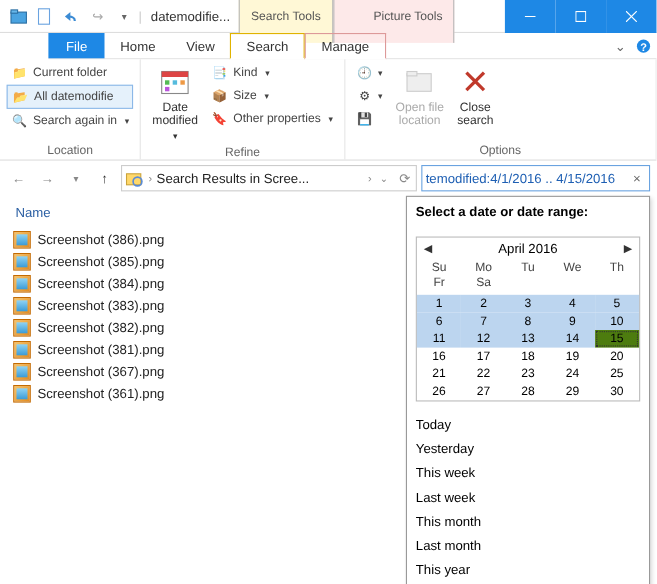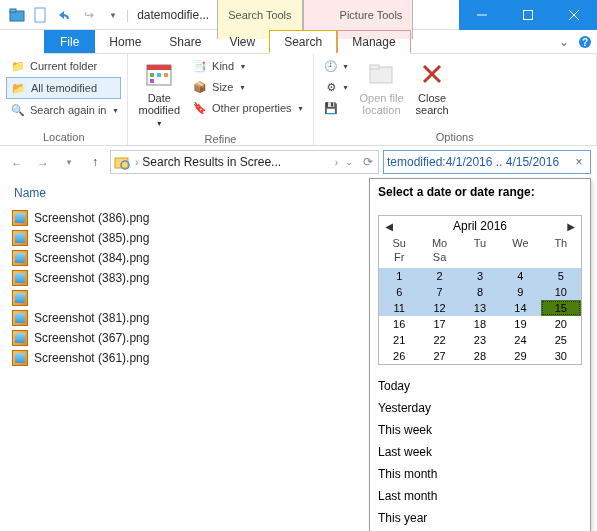--- a/index.html
+++ b/index.html
@@ -132,21 +132,20 @@
           <line x1="0" y1="0" x2="10" y2="10" stroke="#fff"></line>
           <line x1="10" y1="0" x2="0" y2="10" stroke="#fff"></line>
         </svg>
       </div>
   </div>
 </div>
 
 <div class="menurow">
   <div class="file-tab">File</div>
   <div class="menu-tab">Home</div>
-  <div class="menu-tab">Share</div>
   <div class="menu-tab">View</div>
   <div class="menu-tab active">Search</div>
   <div class="menu-tab manage">Manage</div>
   <div class="spacer"></div>
   <div class="collapse-btn">⌄</div>
   <div class="help-btn">
       <svg width="14" height="14">
         <circle cx="7" cy="7" r="6" fill="#1e88e5"></circle>
         <text x="7" y="11" text-anchor="middle" fill="#fff" font-size="10" font-weight="bold">?</text>
       </svg>
@@ -157,21 +156,21 @@
 
   <div class="ribbon-group">
     <div class="ribbon-group-content">
       <div class="small-list">
         <div class="small-item">
             <span class="small-icon">📁</span>
             <span>Current folder</span>
           </div>
         <div class="small-item highlight">
             <span class="small-icon">📂</span>
-            <span>All temodified</span>
+            <span>All datemodifie</span>
           </div>
         <div class="small-item">
             <span class="small-icon">🔍</span>
             <span>Search again in</span>
             <span style="font-size:8px;margin-left:3px">▾</span>
           </div>
       </div>
     </div>
     <div class="ribbon-group-label">Location</div>
   </div>
@@ -293,20 +292,21 @@
         <div class="file-row">
           <span class="file-icon"></span>
           <span>Screenshot (384).png</span>
         </div>
         <div class="file-row">
           <span class="file-icon"></span>
           <span>Screenshot (383).png</span>
         </div>
         <div class="file-row">
           <span class="file-icon"></span>
+          <span>Screenshot (382).png</span>
         </div>
         <div class="file-row">
           <span class="file-icon"></span>
           <span>Screenshot (381).png</span>
         </div>
         <div class="file-row">
           <span class="file-icon"></span>
           <span>Screenshot (367).png</span>
         </div>
         <div class="file-row">

